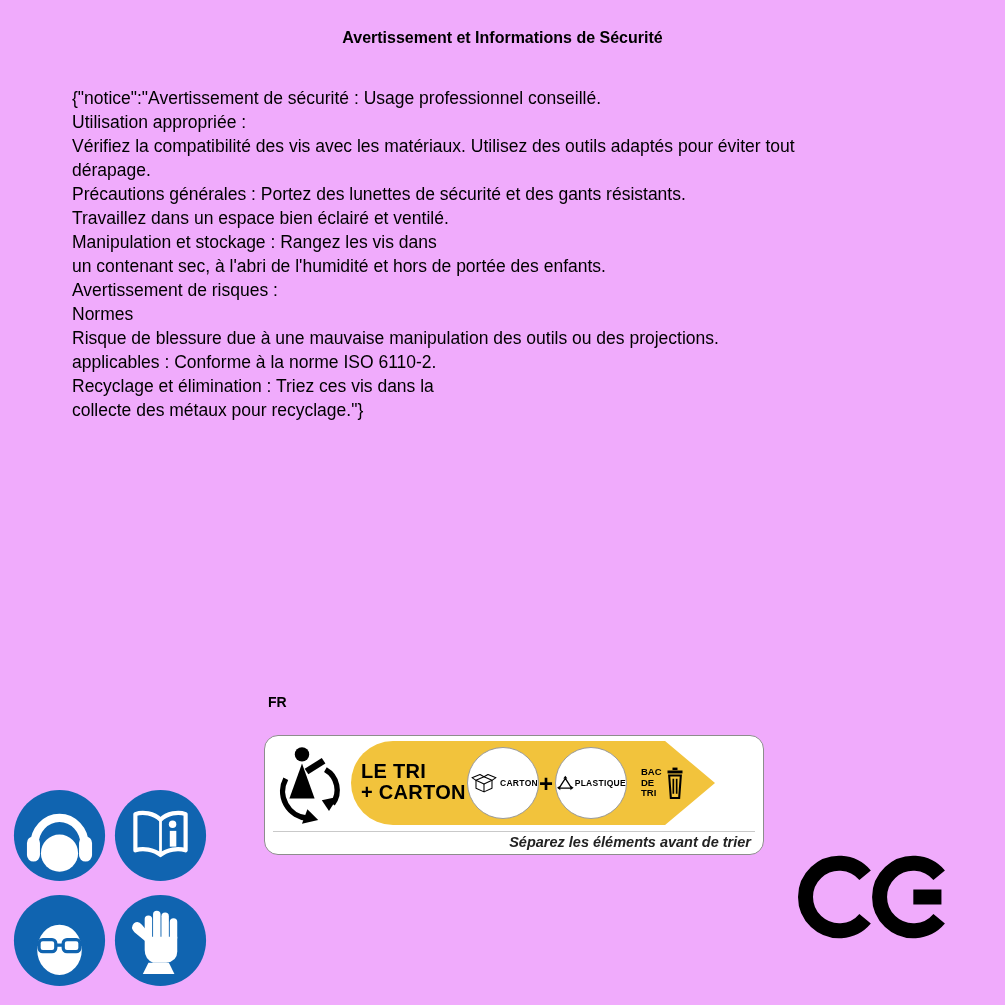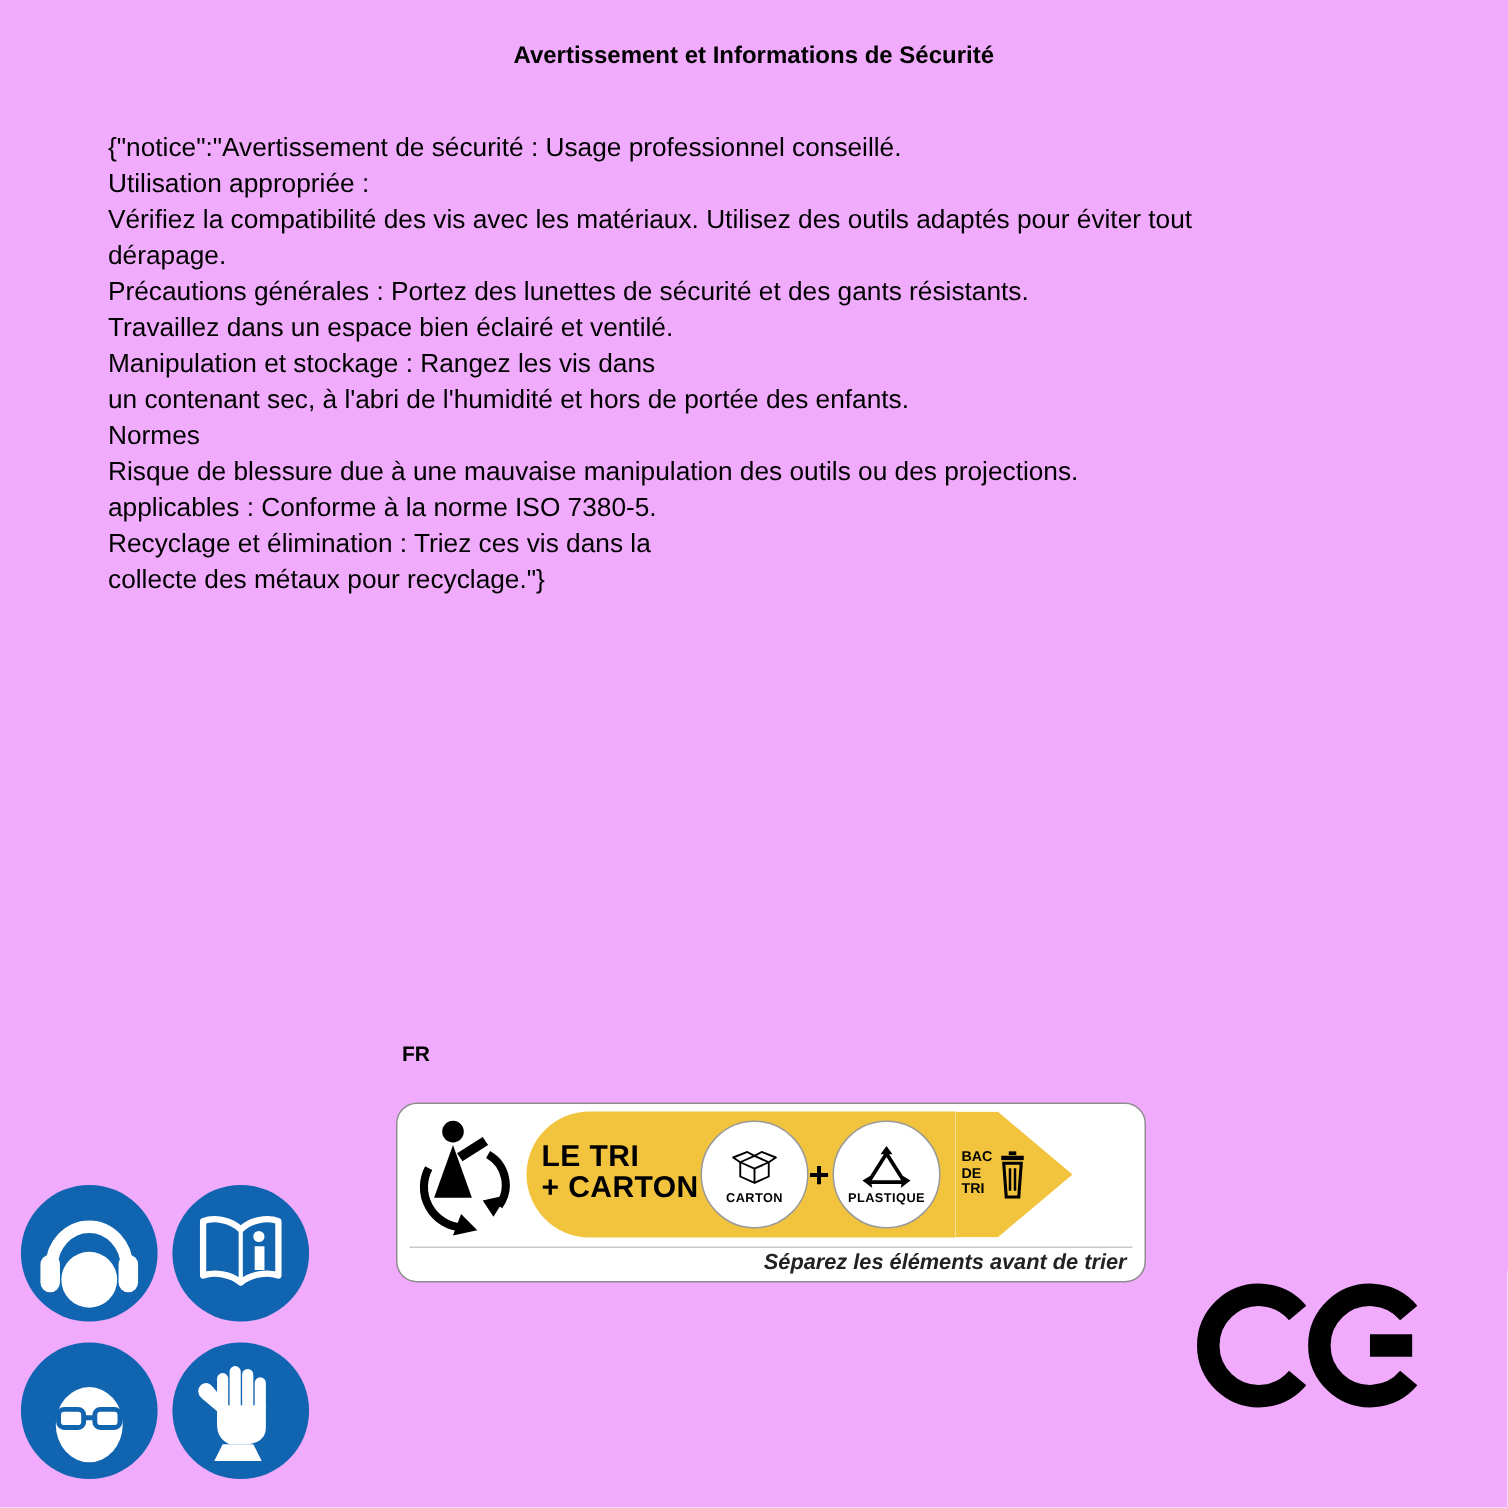--- a/index.html
+++ b/index.html
@@ -34,21 +34,21 @@
   .triman { position:absolute; left:10px; top:8px; width:72px; height:82px; }
   .triman svg { width:100%; height:100%; display:block; }
   .band {
     position:absolute; left:86px; top:5px; width:286px; height:84px;
     background:#f2c33c; border-radius:42px 0 0 42px;
   }
   .headline { position:absolute; left:96px; top:25px; font-size:20px; font-weight:bold; line-height:21px; letter-spacing:0.3px; }
   .mat-circle {
     position:absolute; top:11px; width:72px; height:72px; border-radius:50%;
     background:#fff; border:1px solid #9a9a9a; box-sizing:border-box;
-    display:flex; flex-direction:column; align-items:center; justify-content:center; gap:0;
+    display:flex; flex-direction:row; align-items:center; justify-content:center; gap:0;
   }
   .mc-1 { left:202px; }
   .mc-2 { left:290px; }
   .mat-label { font-size:8.5px; font-weight:bold; letter-spacing:0.3px; }
   .plus-mid { position:absolute; left:270px; top:34px; width:22px; text-align:center; font-size:24px; font-weight:bold; }
   .chevron {
     position:absolute; left:372px; top:5px; width:78px; height:84px;
     background:#f2c33c;
     clip-path:polygon(0 0, 36% 0, 100% 50%, 36% 100%, 0 100%);
     display:flex; align-items:center; padding-left:4px; gap:3px; box-sizing:border-box;
@@ -79,23 +79,24 @@
 
   <div class="notice">
     <div>{"notice":"Avertissement de sécurité : Usage professionnel conseillé.</div>
     <div>Utilisation appropriée :</div>
     <div>Vérifiez la compatibilité des vis avec les matériaux. Utilisez des outils adaptés pour éviter tout</div>
     <div>dérapage.</div>
     <div>Précautions générales : Portez des lunettes de sécurité et des gants résistants.</div>
     <div>Travaillez dans un espace bien éclairé et ventilé.</div>
     <div>Manipulation et stockage : Rangez les vis dans</div>
     <div>un contenant sec, à l'abri de l'humidité et hors de portée des enfants.</div>
+    <div>Avertissement de risques :</div>
     <div>Normes</div>
     <div>Risque de blessure due à une mauvaise manipulation des outils ou des projections.</div>
-    <div>applicables : Conforme à la norme ISO 7380-5.</div>
+    <div>applicables : Conforme à la norme ISO 6110-2.</div>
     <div>Recyclage et élimination : Triez ces vis dans la</div>
     <div>collecte des métaux pour recyclage."}</div>
   </div>
 
   <div class="micon mi-1">
     <svg viewBox="0 0 100 100">
       <circle cx="50" cy="50" r="49" fill="#1064b0"></circle>
       <path d="M23 60 a27 29 0 0 1 54 0" fill="none" stroke="#fff" stroke-width="9"></path>
       <circle cx="50" cy="69" r="20" fill="#fff"></circle>
       <rect x="15" y="51" width="14" height="27" rx="7" fill="#fff"></rect>

